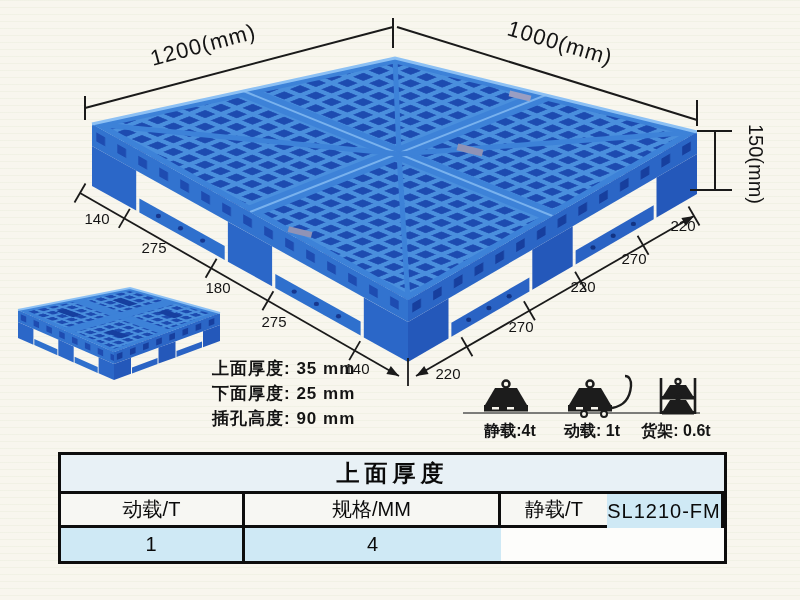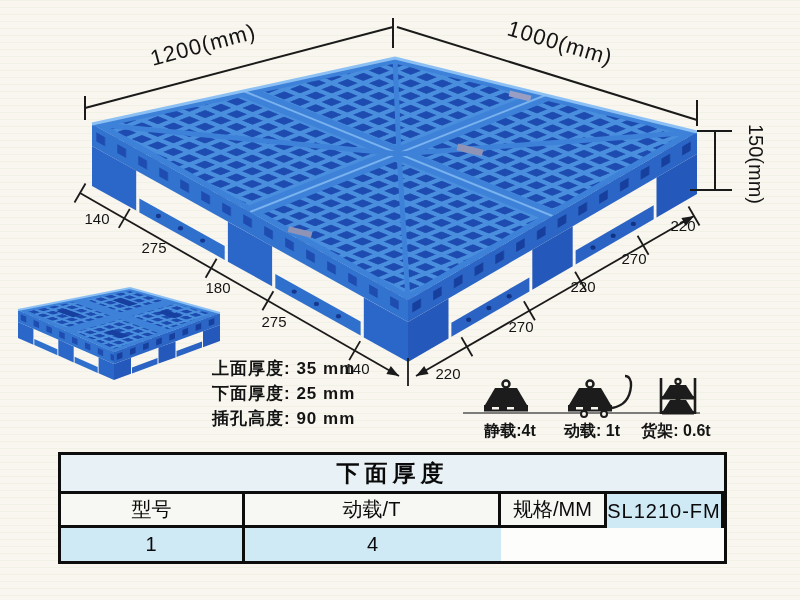--- a/index.html
+++ b/index.html
@@ -252,24 +252,24 @@
         <rect x="662" y="411" width="32" height="3.5" fill="#1c1c1c"></rect>
       </g>
 
       <text class="load-label" x="510" y="436" text-anchor="middle">静载:4t</text>
       <text class="load-label" x="592" y="436" text-anchor="middle">动载: 1t</text>
       <text class="load-label" x="676" y="436" text-anchor="middle">货架: 0.6t</text>
     </g>
   </svg>
 
   <div class="spec-table">
-    <div class="cell t-title">下面厚度</div>
-
-    <div class="cell t-head b-right">型号</div>
+    <div class="cell t-title">上面厚度</div>
+
     <div class="cell t-head b-right">动载/T</div>
     <div class="cell t-head b-right">规格/MM</div>
+    <div class="cell t-head">静载/T</div>
 
     <div class="cell t-data b-right">SL1210-FM</div>
     <div class="cell t-data b-right">1</div>
     <div class="cell t-data">4</div>
   </div>
 
 </div>
 
 </body></html>

